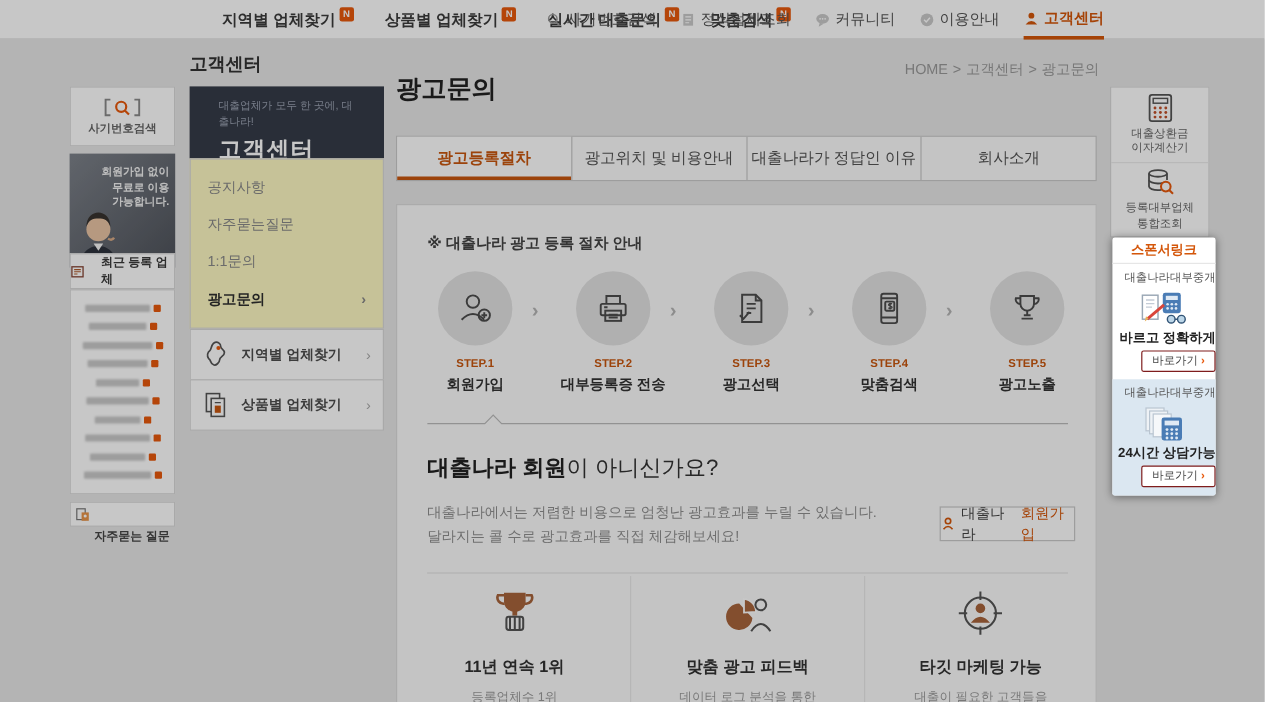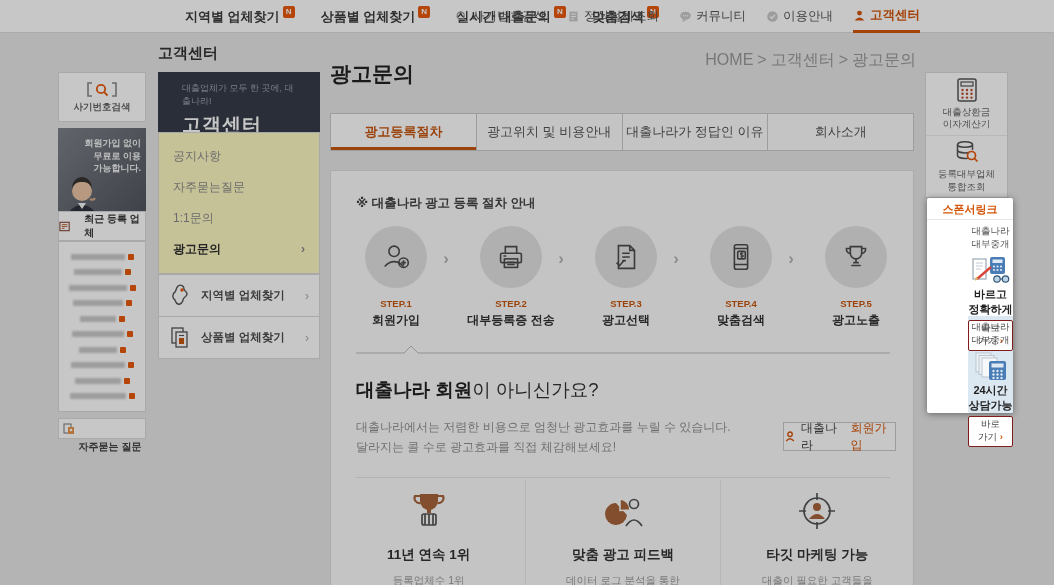--- a/index.html
+++ b/index.html
@@ -12,21 +12,21 @@
   .nav-left { position:absolute; left:185px; top:0; height:33px; display:flex; align-items:center; gap:26px; }
   .nav-right { position:absolute; right:134px; top:0; height:33px; display:flex; align-items:center; gap:20px; }
   .nav-item { display:flex; align-items:center; height:33px; font-size:13px; font-weight:bold; color:#3b3b3b; cursor:pointer; white-space:nowrap; }
   .nav-item .lbl { line-height:33px; }
   .nbadge { display:inline-block; margin:-9px 0 0 3px; width:12px; height:12px; background:#e8590c; color:#fff; font-size:8px; font-weight:bold; text-align:center; line-height:12px; border-radius:2px; }
   .nav-right .nav-item { font-weight:normal; font-size:12.5px; color:#555; gap:4px; }
   .nav-right .nav-item.active { color:#d4560a; font-weight:bold; border-bottom:3px solid #d4560a; }
   .nav-ic { width:13px; height:13px; flex:0 0 auto; }
 
   
-  .crumb { position:absolute; right:136px; top:50px; font-size:16px; color:#999; }
+  .crumb { position:absolute; right:136px; top:50px; font-size:12px; color:#999; }
   .crumb span { margin:0 2px; }
   .sect-title { position:absolute; left:158px; top:44px; font-size:15px; font-weight:bold; color:#333; }
 
   
   .lbox { position:absolute; left:58px; width:88px; background:#fff; border:1px solid #d9d9d9; }
   .fraud { top:72px; height:50px; display:flex; flex-direction:column; align-items:center; justify-content:center; cursor:pointer; }
   .fraud .lbl { font-size:9.5px; font-weight:bold; color:#666; margin-top:3px; }
   .promo { position:absolute; left:58px; top:128px; width:88px; height:95px; background:linear-gradient(135deg,#7d828a,#4e525a); overflow:hidden; cursor:pointer; }
   .promo .txt { position:absolute; right:5px; top:9px; text-align:right; font-size:9px; font-weight:bold; color:#f3f3f3; line-height:1.4; }
   .promo svg { position:absolute; left:-2px; bottom:-2px; }
@@ -89,21 +89,21 @@
   .feat .ln { font-size:10.5px; color:#9a9a9a; line-height:1.6; }
 
   
   .tools { position:absolute; left:925px; top:72px; width:83px; height:126px; background:#fff; border:1px solid #d9d9d9; }
   .tool { height:62px; display:flex; flex-direction:column; align-items:center; justify-content:center; gap:4px; cursor:pointer; }
   .tool + .tool { border-top:1px solid #ececec; }
   .tool .lbl { font-size:9.5px; color:#666; line-height:1.3; text-align:center; }
 
   .sponsor { position:absolute; left:927px; top:198px; width:86px; height:215px; background:#fff; border-radius:2px; z-index:60; box-shadow:0 1px 7px rgba(0,0,0,.45); }
   .sp-head { height:22px; line-height:22px; text-align:center; font-size:11px; font-weight:bold; color:#d4560a; border-bottom:1px solid #e6e6e6; }
-  .sp-item { height:96px; text-align:center; padding-top:5px; cursor:pointer;margin-left:41px; }
+  .sp-item { height:96px; text-align:right; padding-top:5px; cursor:pointer; }
   .sp-item.alt { background:#dbe7f1; height:97px; border-radius:0 0 2px 2px; }
   .sp-item .brand { font-size:9.5px; color:#555; }
   .sp-item .icw { height:34px; display:flex; align-items:center; justify-content:center; margin-top:2px; }
   .sp-item .tag { font-size:11px; font-weight:bold; color:#222; }
   .sp-cta { display:inline-block; margin-top:3px; padding:1px 8px 2px; background:#fff; border:1px solid #7f1d1d; border-radius:2px; font-size:9.5px; color:#444; }
   .sp-cta .ar { color:#e8590c; font-weight:bold; }
 
   
   .overlay { position:absolute; inset:0; background:rgba(0,0,0,0.22); z-index:50; pointer-events:none; }
 </style>

